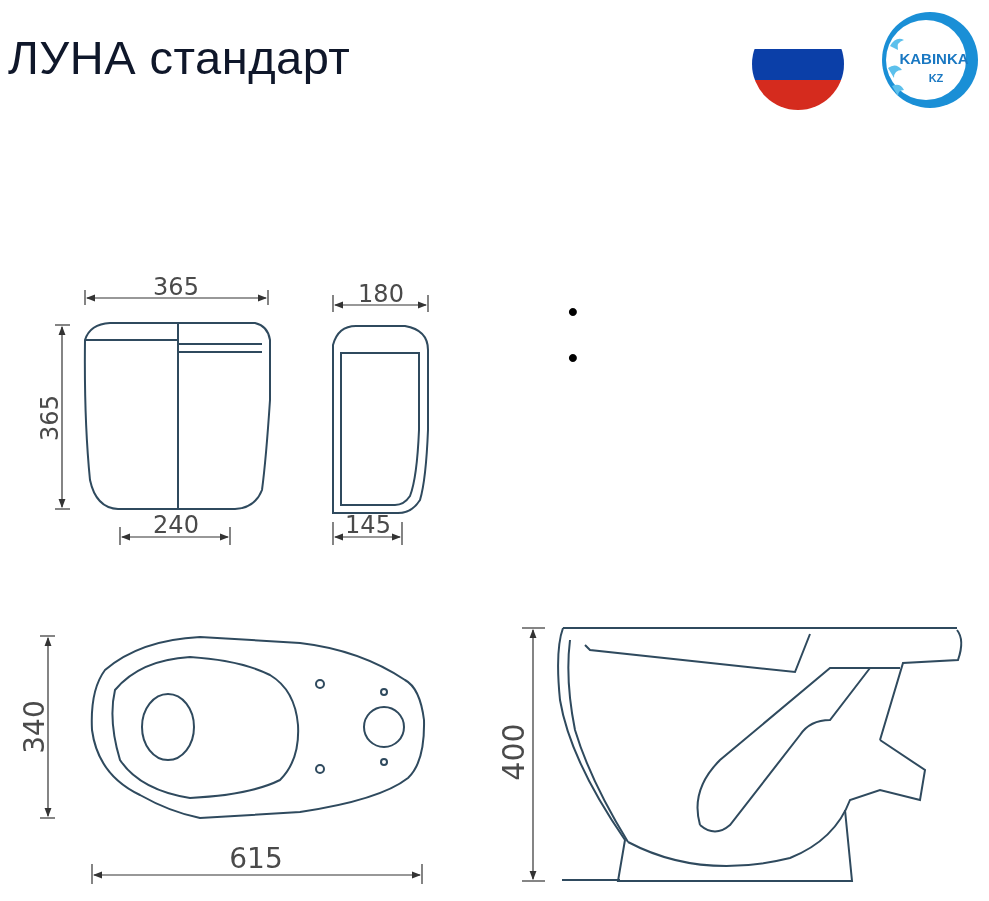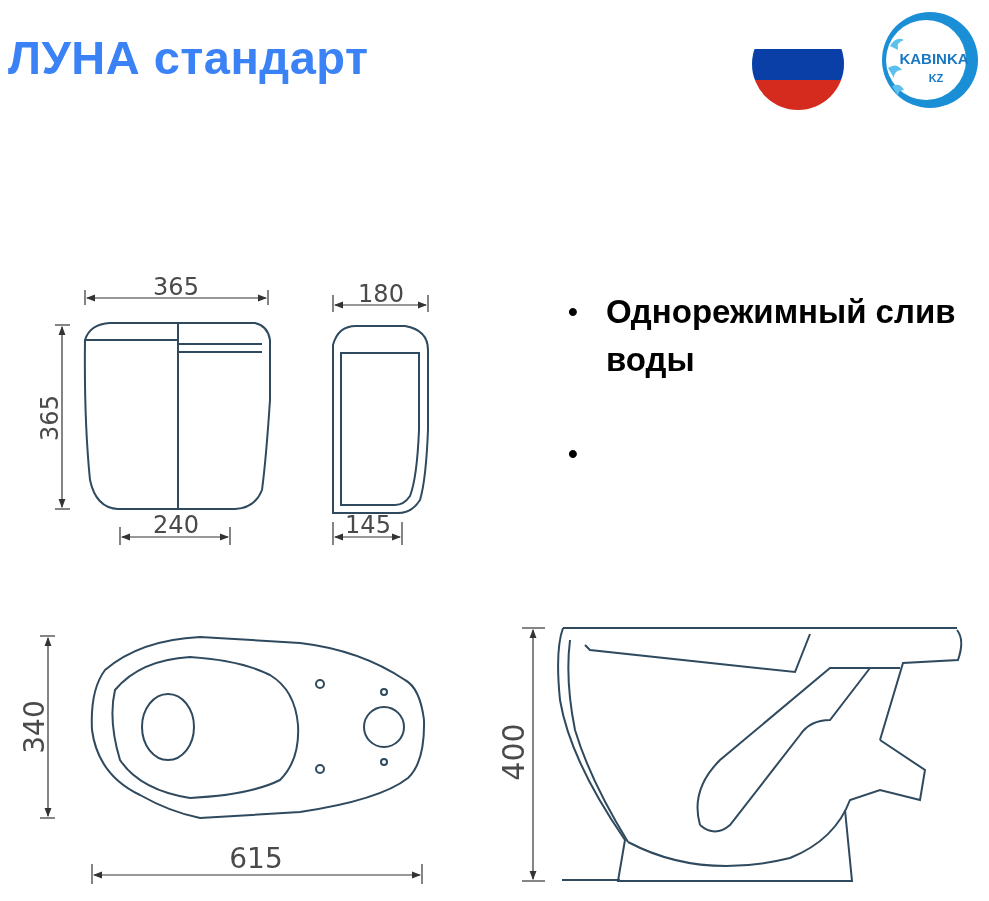--- a/index.html
+++ b/index.html
@@ -1,17 +1,17 @@
 <!DOCTYPE html>
 <html><head>
 <meta charset="utf-8">
 <style>
   html, body { margin: 0; padding: 0; background: #ffffff; }
   body { width: 989px; height: 901px; position: relative; overflow: hidden; font-family: "Liberation Sans", sans-serif; }
-  .title { position: absolute; left: 8px; top: 30px; font-size: 47px; font-weight: bold; color: #3b82f6; letter-spacing: 0.5px; }
+  .title { position: absolute; left: 8px; top: 30px; font-size: 47px; font-weight: normal; color: #0f172a; letter-spacing: 0.5px; }
   .flag { position: absolute; left: 752px; top: 18px; width: 92px; height: 92px; }
   .logo { position: absolute; left: 876px; top: 6px; width: 104px; height: 104px; }
   .drawing-area { position: absolute; left: 0; top: 0; width: 989px; height: 901px; }
   .features { position: absolute; left: 566px; top: 288px; width: 420px; list-style: none; margin: 0; padding: 0; }
   .features li { position: relative; padding-left: 40px; font-size: 33px; font-weight: bold; line-height: 48px; color: #000; margin-bottom: 46px; }
   .features li .bullet { position: absolute; left: 2px; top: 0; font-size: 28px; }
 </style>
 </head>
 <body>
 
@@ -34,21 +34,21 @@
   <circle cx="54" cy="54" r="48" fill="#1a8fd6"></circle>
   <circle cx="50" cy="54" r="40" fill="#ffffff"></circle>
   <path d="M14 40 q6 -10 14 -6 q-8 2 -6 10 z" fill="#5cc0ec"></path>
   <path d="M12 62 q8 -6 14 2 q-8 0 -8 8 z" fill="#5cc0ec"></path>
   <path d="M16 80 q8 -4 12 4 q-6 0 -6 6 z" fill="#5cc0ec"></path>
   <text x="58" y="58" text-anchor="middle" font-family="Liberation Sans, sans-serif" font-weight="bold" font-size="15" fill="#1a78c2">KABINKA</text>
   <text x="60" y="76" text-anchor="middle" font-family="Liberation Sans, sans-serif" font-weight="bold" font-size="11" fill="#1a78c2">KZ</text>
 </svg>
 
 <ul class="features">
-  <li><span class="bullet">•</span><span>Однорежимный слив воды</span></li>
+  <li><span class="bullet">•</span></li>
   <li><span class="bullet">•</span></li>
 </ul>
 
 <svg class="drawing-area" viewBox="0 0 989 901" style="pointer-events:none">
   <defs>
     <marker id="ar" markerWidth="8" markerHeight="8" refX="7" refY="4" orient="auto">
       <path d="M0,1 L8,4 L0,7 z" fill="#333"></path>
     </marker>
     <marker id="al" markerWidth="8" markerHeight="8" refX="1" refY="4" orient="auto">
       <path d="M8,1 L0,4 L8,7 z" fill="#333"></path>

